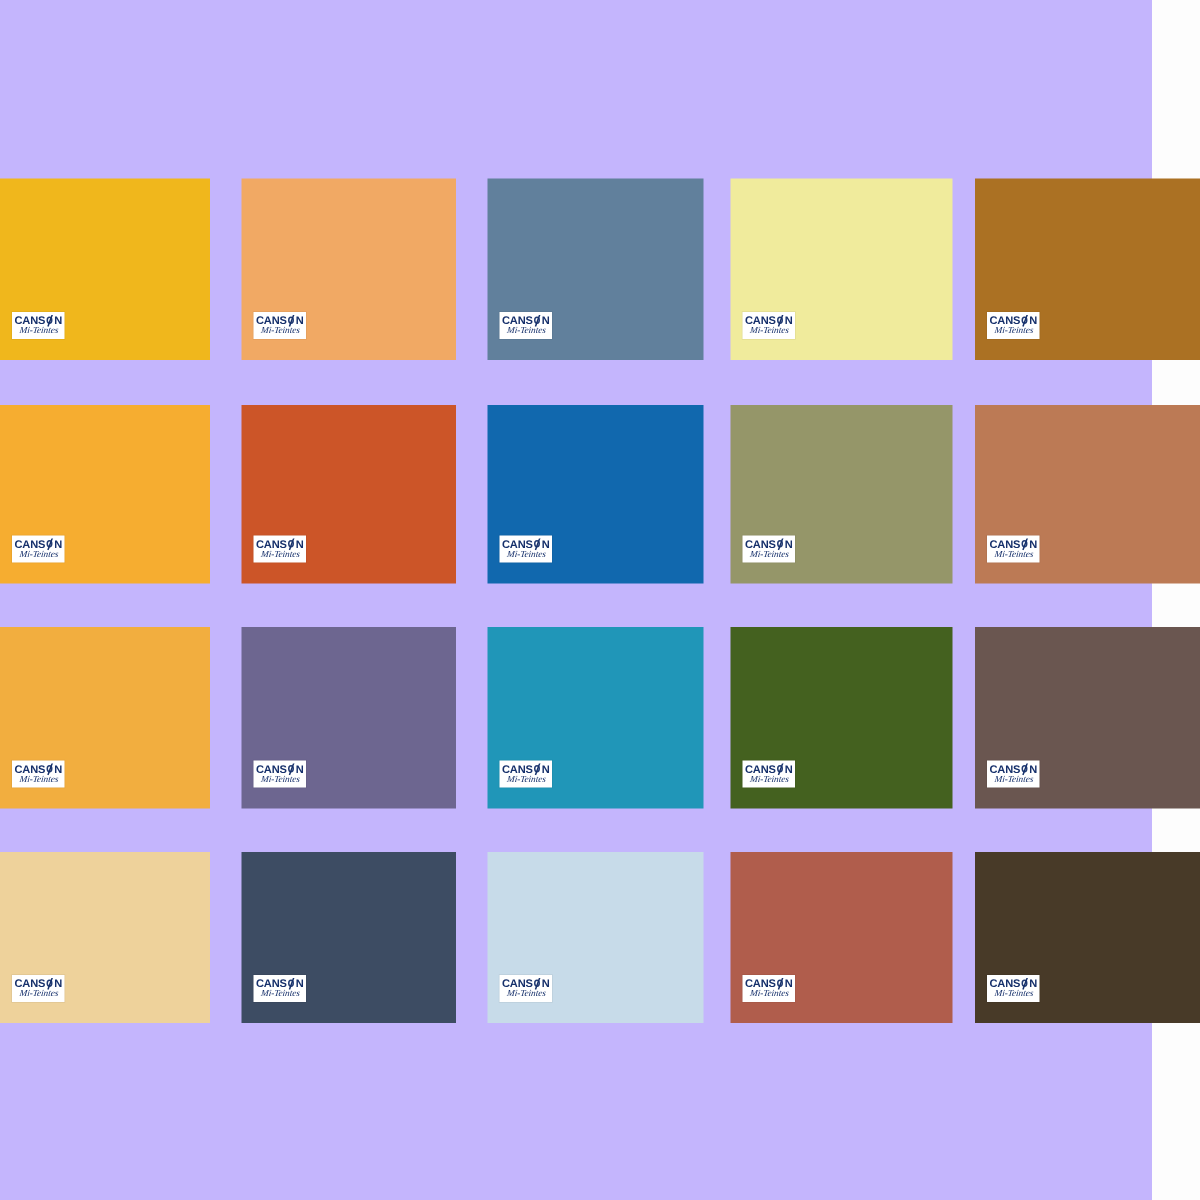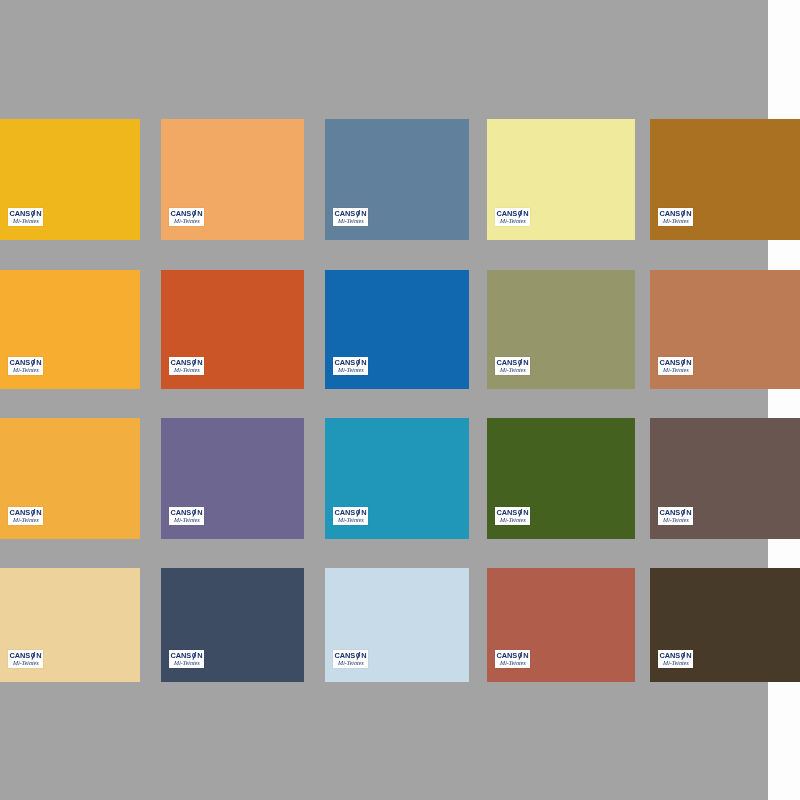--- a/index.html
+++ b/index.html
@@ -11,21 +11,21 @@
     width: 800px;
     height: 800px;
     background: #fdfdfd;
     font-family: "Liberation Sans", sans-serif;
     overflow: hidden;
   }
   #swatch-board {
     position: relative;
     width: 768px;
     height: 800px;
-    background: #a3a3a3;
+    background: #c4b5fd;
   }
   .swatch {
     position: absolute;
     box-sizing: border-box;
     overflow: hidden;
   }
   .brand-label {
     position: absolute;
     background: #ffffff;
     box-sizing: border-box;

